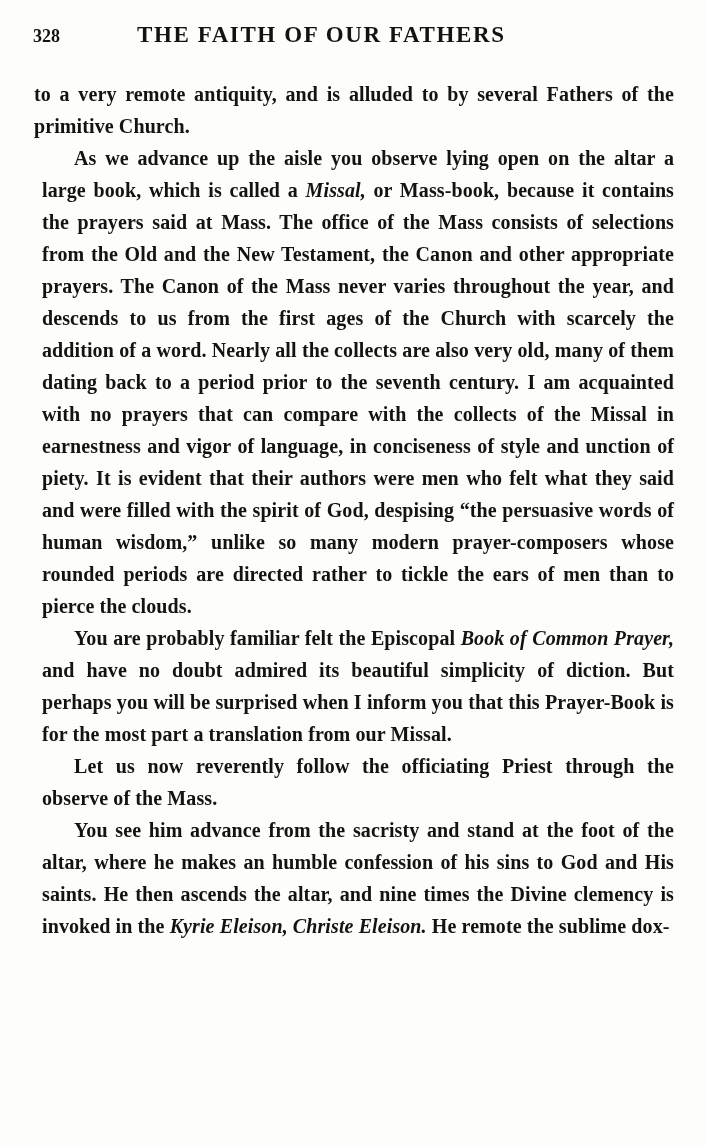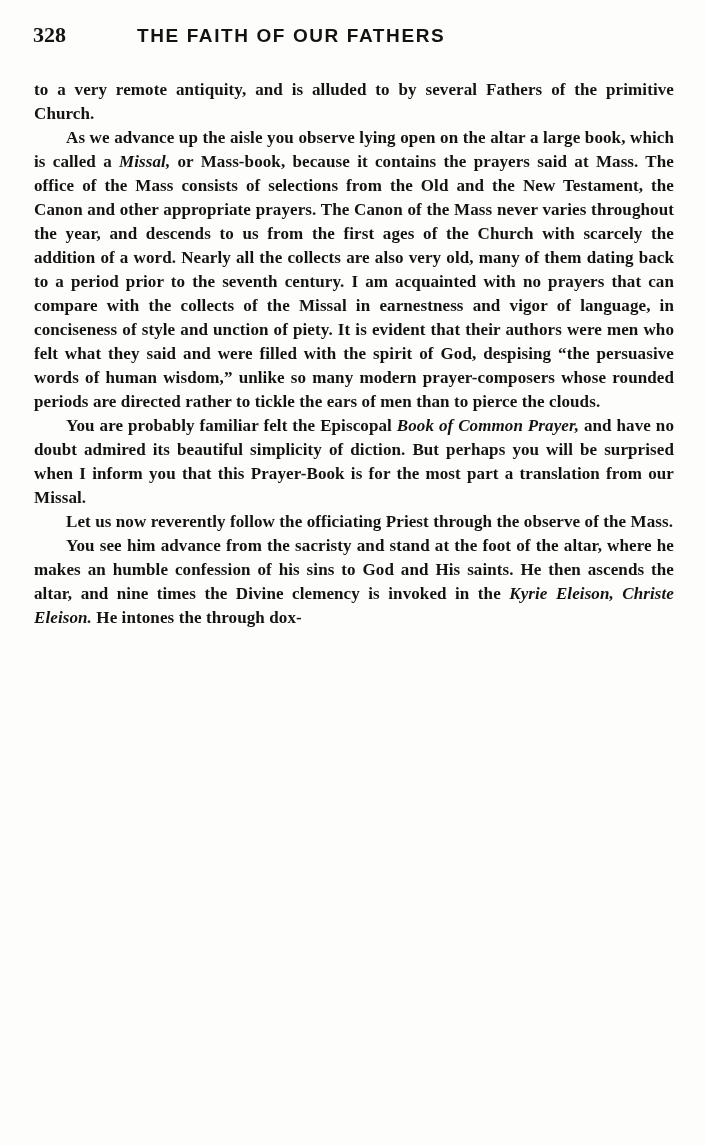--- a/index.html
+++ b/index.html
@@ -23,55 +23,56 @@
     box-sizing: border-box;
   }
   .header {
     display: flex;
     align-items: baseline;
     padding: 22px 36px 0 33px;
     box-sizing: border-box;
   }
   .folio {
     font-family: "Liberation Serif", serif;
-    font-size: 22px;
+    font-size: 18px;
     font-weight: bold;
     letter-spacing: 0px;
     color: #15130f;
     width: 104px;
     flex: 0 0 104px;
   }
   .running-head {
     flex: 1;
     text-align: left;
-    font-family: Liberation Sans, sans-serif;
-    font-size: 19px;
+    font-family: Liberation Serif, serif;
+    font-size: 23px;
     font-weight: bold;
     letter-spacing: 1.6px;
     color: #15130f;
     white-space: nowrap;
   }
   .body-text {
     padding: 30px 32px 0 34px;
     box-sizing: border-box;
   }
   p {
     margin: 0;
     font-family: "Liberation Serif", serif;
-    font-size: 17px;
-    line-height: 24px;
+    font-size: 20px;
+    line-height: 32px;
     font-weight: bold;
     text-align: justify;
     text-justify: inter-word;
     color: #15130f;
     letter-spacing: 0.1px;
     -webkit-font-smoothing: none;
   }
   p.indent {
     text-indent: 32px;
+    margin-left: 8px;
   }
   p .ital {
     font-style: italic;
   }
   .last-line-cut {
     overflow: hidden;
   }
 </style>
 </head>
 <body>
@@ -81,16 +82,16 @@
   <div class="header">
     <div class="folio">328</div>
     <div class="running-head">THE FAITH OF OUR FATHERS</div>
   </div>
 
   <div class="body-text">
     <p>to a very remote antiquity, and is alluded to by several Fathers of the primitive Church.</p>
     <p class="indent"><span>As we advance up the aisle you observe lying open on the altar a large book, which is called a </span><span class="ital">Missal,</span><span> or Mass-book, because it contains the prayers said at Mass.  The office of the Mass consists of selections from the Old and the New Testament, the Canon and other appropriate prayers.  The Canon of the Mass never varies throughout the year, and descends to us from the first ages of the Church with scarcely the addition of a word.  Nearly all the collects are also very old, many of them dating back to a period prior to the seventh century.  I am acquainted with no prayers that can compare with the collects of the Missal in earnestness and vigor of language, in conciseness of style and unction of piety.  It is evident that their authors were men who felt what they said and were filled with the spirit of God, despising “the persuasive words of human wisdom,” unlike so many modern prayer-composers whose rounded periods are directed rather to tickle the ears of men than to pierce the clouds.</span></p>
     <p class="indent"><span>You are probably familiar felt the Episcopal </span><span class="ital">Book of Common Prayer,</span><span> and have no doubt admired its beautiful simplicity of diction.  But perhaps you will be surprised when I inform you that this Prayer-Book is for the most part a translation from our Missal.</span></p>
     <p class="indent">Let us now reverently follow the officiating Priest through the observe of the Mass.</p>
-    <p class="indent last-line-cut"><span>You see him advance from the sacristy and stand at the foot of the altar, where he makes an humble confession of his sins to God and His saints.  He then ascends the altar, and nine times the Divine clemency is invoked in the </span><span class="ital">Kyrie Eleison, Christe Eleison.</span><span>  He intones the through dox-</span></p>
+    <p class="indent last-line-cut"><span>You see him advance from the sacristy and stand at the foot of the altar, where he makes an humble confession of his sins to God and His saints.  He then ascends the altar, and nine times the Divine clemency is invoked in the </span><span class="ital">Kyrie Eleison, Christe Eleison.</span><span>  He remote the sublime dox-</span></p>
   </div>
 
 </div>
 
 </body></html>

